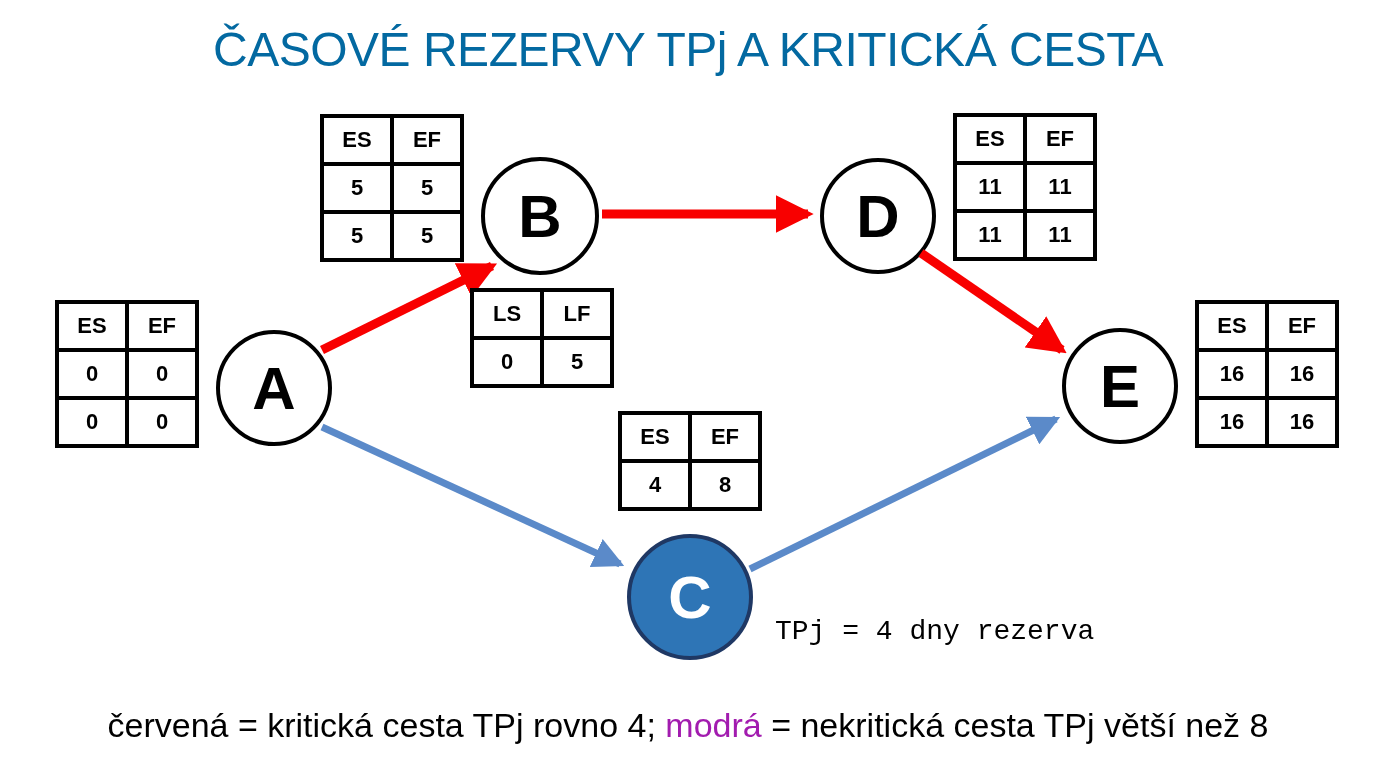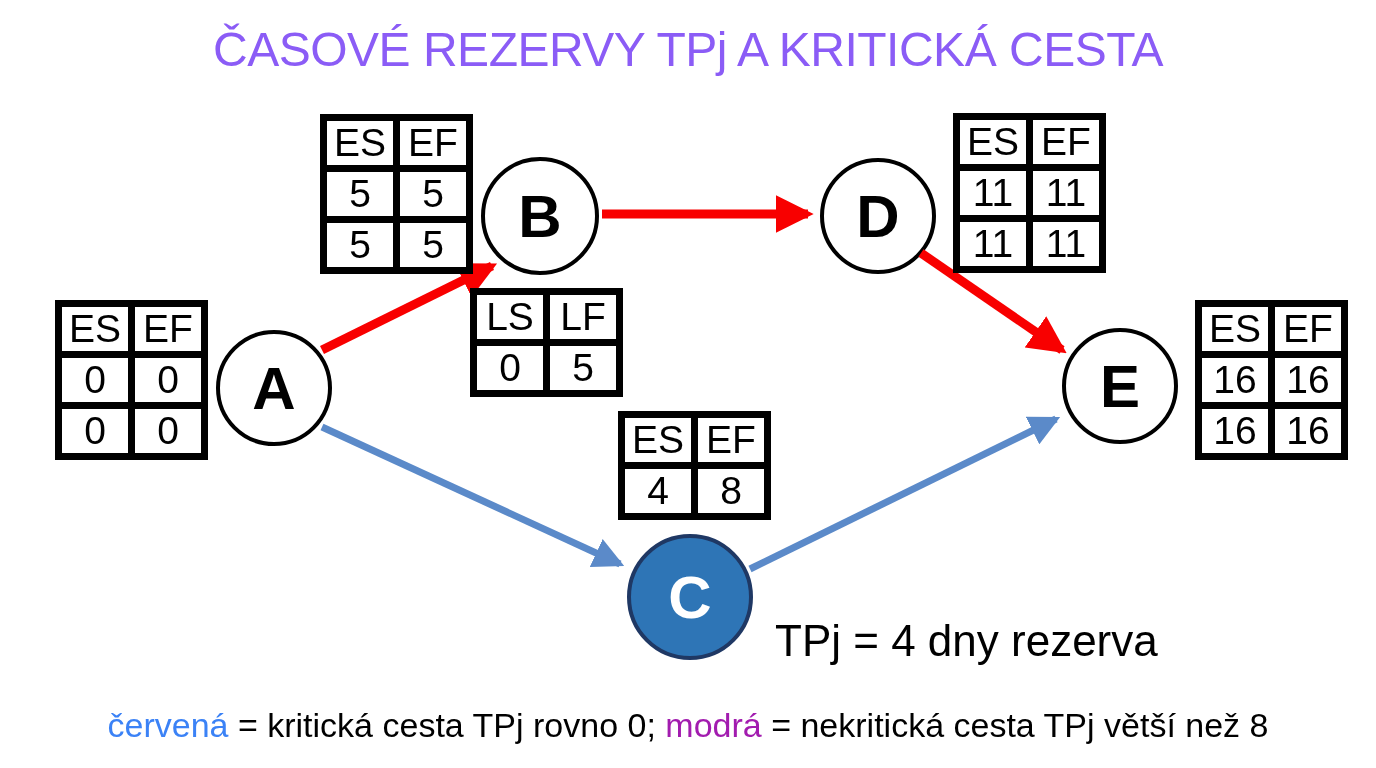--- a/index.html
+++ b/index.html
@@ -3,38 +3,38 @@
 <meta charset="utf-8">
 <style>
   html,body{margin:0;padding:0;background:#fff;}
   .stage{
     position:relative;width:1376px;height:768px;background:#ffffff;
     font-family:"Liberation Sans","DejaVu Sans",sans-serif;color:#000;
     overflow:hidden;
   }
   .title{
     position:absolute;left:0;top:22px;width:1376px;text-align:center;
-    font-size:48px;font-weight:500;letter-spacing:-0.5px;color:#8b5cf6;
+    font-size:48px;font-weight:500;letter-spacing:-0.5px;color:#0369a1;
   }
   .node{
     position:absolute;border:4px solid #000;border-radius:50%;background:#fff;
     display:flex;align-items:center;justify-content:center;
     font-size:60px;font-weight:600;z-index:1;box-sizing:border-box;
   }
   .node.filled{color:#fff;}
   .arrows{position:absolute;left:0;top:0;width:1376px;height:768px;z-index:2;pointer-events:none;}
   table.nt{
     position:absolute;border-collapse:collapse;background:#fff;z-index:3;
   }
   table.nt th, table.nt td{
-    border:7px solid #000000;width:66px;height:44px;min-width:66px;
-    text-align:center;vertical-align:middle;font-size:39px;font-weight:400;padding:0;
+    border:4px solid #000000;width:66px;height:44px;min-width:66px;
+    text-align:center;vertical-align:middle;font-size:22px;font-weight:700;padding:0;
   }
   .note{
-    position:absolute;font-size:44px;font-weight:400;z-index:3;white-space:nowrap;
+    position:absolute;font-size:28px;font-weight:400;z-index:3;white-space:nowrap;font-family:Liberation Mono, monospace;
   }
   .legend{
     position:absolute;left:0;top:706px;width:1376px;text-align:center;
     font-size:34px;font-weight:400;z-index:3;white-space:nowrap;
   }
 </style>
 </head>
 <body>
 
 <div class="stage">
@@ -163,16 +163,16 @@
     <tr>
       <td>16</td>
       <td>16</td>
     </tr>
   </tbody>
     </table>
 
   <div class="note" style="left:775px;top:616px;">TPj = 4 dny rezerva</div>
 
   <div class="legend">
-    <span style="color: #3b82f6;">červená</span><span> = kritická cesta TPj rovno 0; </span><span style="color: #a21caf;">modrá</span><span> = nekritická cesta TPj větší než 8</span>
+    <span style="color: #000000;">červená</span><span> = kritická cesta TPj rovno 4; </span><span style="color: #a21caf;">modrá</span><span> = nekritická cesta TPj větší než 8</span>
   </div>
 
 </div>
 
 </body></html>

